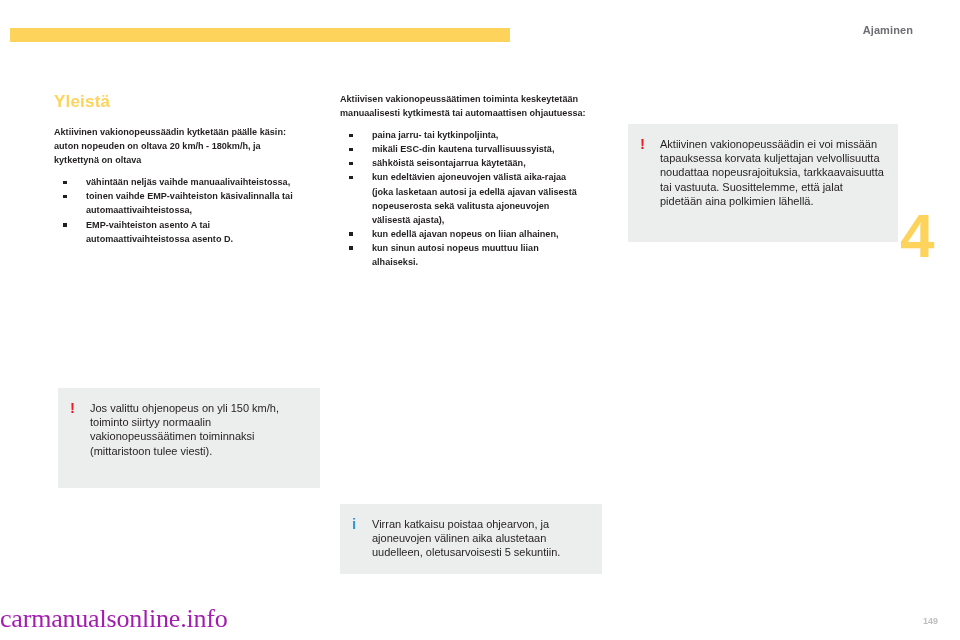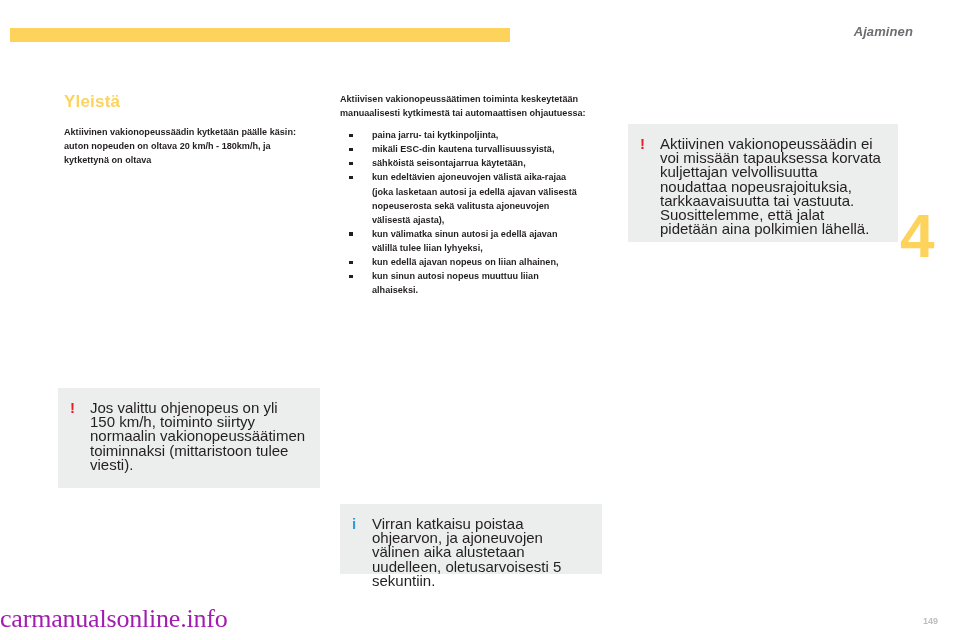--- a/index.html
+++ b/index.html
@@ -24,25 +24,24 @@
     width: 500px;
     height: 14px;
     background: #fdd35c;
   }
 
   
   .section-title {
     position: absolute;
     right: 47px;
     top: 24px;
-    font-size: 13px;
+    font-size: 11px;
     font-weight: bold;
     color: #6d6e71;
     letter-spacing: .1px;
-    font-style: italic;
   }
 
   
   .chapter-tab {
     position: absolute;
     right: 14px;
     top: 210px;
     width: 46px;
     font-size: 62px;
     font-weight: bold;
@@ -50,21 +49,21 @@
     line-height: .85;
     text-align: left;
   }
 
   
   .col {
     position: absolute;
     top: 92px;
     width: 250px;
   }
-  .col-1 { left: 64px; }
+  .col-1 { left: 54px; }
   .col-2 { left: 340px; }
 
   h2.heading {
     margin: 0 0 13px 0;
     font-size: 17px;
     font-weight: bold;
     color: #fdd35c;
     letter-spacing: .2px;
   }
 
@@ -113,21 +112,21 @@
     flex: 0 0 auto;
     width: 20px;
     font-size: 15px;
     font-weight: bold;
     line-height: 13px;
     text-align: left;
   }
   .note .glyph.warn { color: #ed1c24; }
   .note .glyph.info { color: #2b9cd8; }
   .note .note-text {
-    font-size: 15px;
+    font-size: 11px;
     line-height: 14.2px;
     color: #231f20;
     font-weight: normal;
   }
 
   .note-warn-left  { left: 58px;  top: 388px;  width: 262px; height: 100px; }
   .note-info-mid   { left: 340px; top: 504px;  width: 262px; height: 70px;  }
   .note-warn-right { left: 628px; top: 124px;  width: 270px; height: 118px; }
 
   
@@ -156,35 +155,39 @@
 
 <div class="top-rule"></div>
 
 <div class="section-title">Ajaminen</div>
 
 <div class="chapter-tab">4</div>
 
 <div class="col col-1">
   <h2 class="heading">Yleistä</h2>
   <p class="para">Aktiivinen vakionopeussäädin kytketään päälle käsin: auton nopeuden on oltava 20 km/h - 180km/h, ja kytkettynä on oltava</p>
+  <ul class="bullets">
+    <li>vähintään neljäs vaihde manuaalivaihteistossa,</li>
+    <li>toinen vaihde EMP-vaihteiston käsivalinnalla tai automaattivaihteistossa,</li>
+    <li>EMP-vaihteiston asento A tai automaattivaihteistossa asento D.</li>
+  </ul>
 </div>
 
 <div class="note note-warn-left">
   <span class="glyph warn">!</span>
   <span class="note-text">Jos valittu ohjenopeus on yli 150  km/h, toiminto siirtyy normaalin vakionopeussäätimen toiminnaksi (mittaristoon tulee viesti).</span>
 </div>
 
 <div class="col col-2">
   <p class="para">Aktiivisen vakionopeussäätimen toiminta keskeytetään manuaalisesti kytkimestä tai automaattisen ohjautuessa:</p>
   <ul class="bullets">
     <li>paina jarru- tai kytkinpoljinta,</li>
     <li>mikäli ESC-din kautena turvallisuussyistä,</li>
     <li>sähköistä seisontajarrua käytetään,</li>
     <li>kun edeltävien ajoneuvojen välistä aika-rajaa (joka lasketaan autosi ja edellä ajavan välisestä nopeuserosta sekä valitusta ajoneuvojen välisestä ajasta),</li>
-    <li>kun välimatka sinun autosi ja edellä ajavan välillä tulee liian lyhyeksi,</li>
     <li>kun edellä ajavan nopeus on liian alhainen,</li>
     <li>kun sinun autosi nopeus muuttuu liian alhaiseksi.</li>
   </ul>
 </div>
 
 <div class="note note-info-mid">
   <span class="glyph info">i</span>
   <span class="note-text">Virran katkaisu poistaa ohjearvon, ja ajoneuvojen välinen aika alustetaan uudelleen, oletusarvoisesti 5 sekuntiin.</span>
 </div>
 

